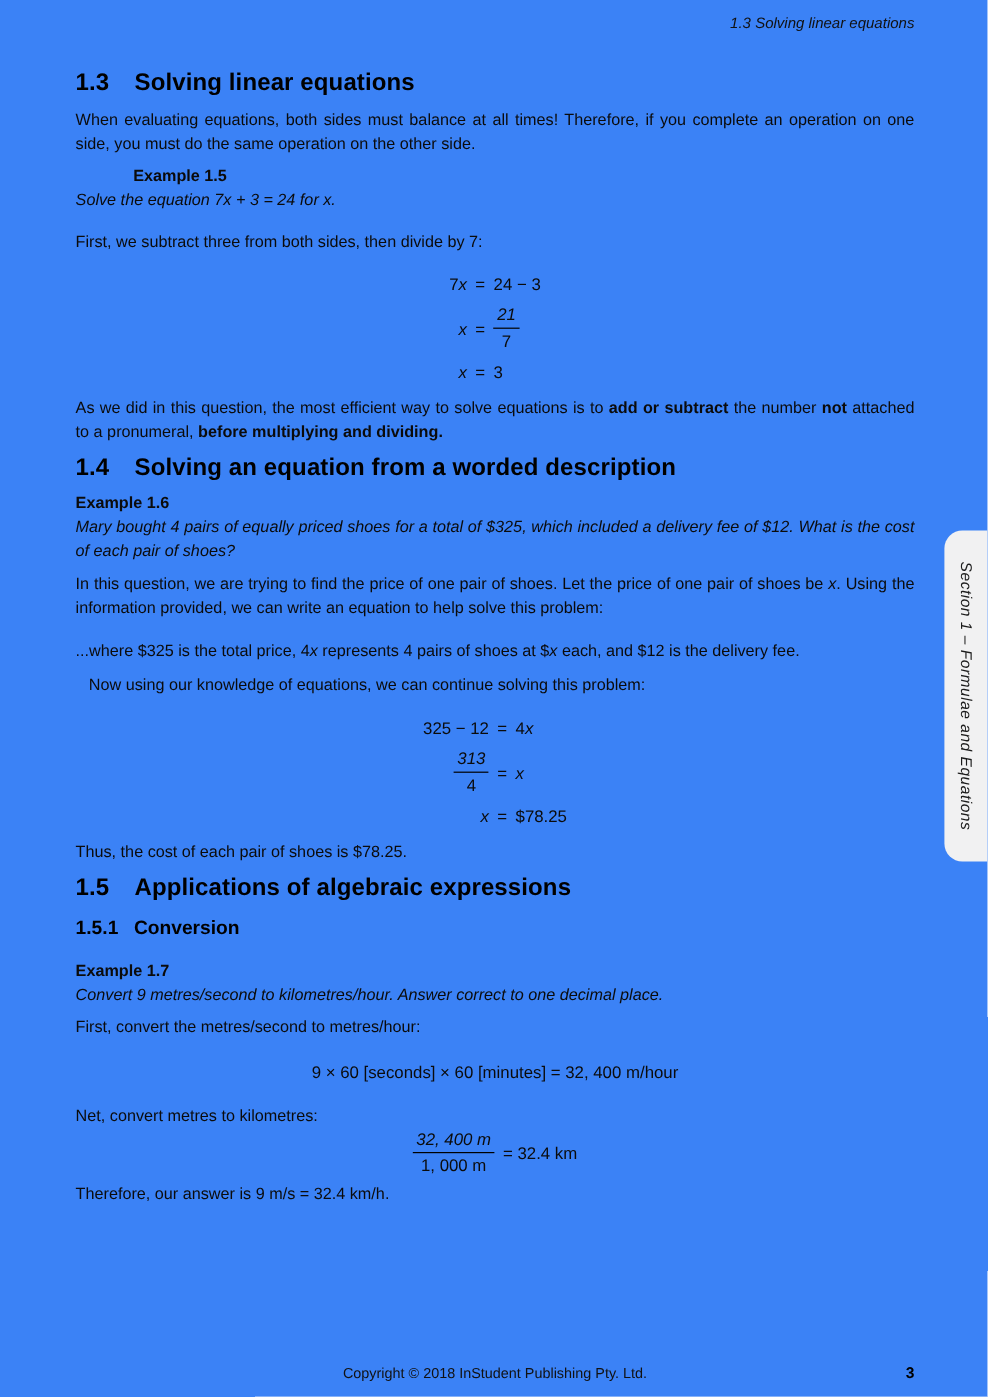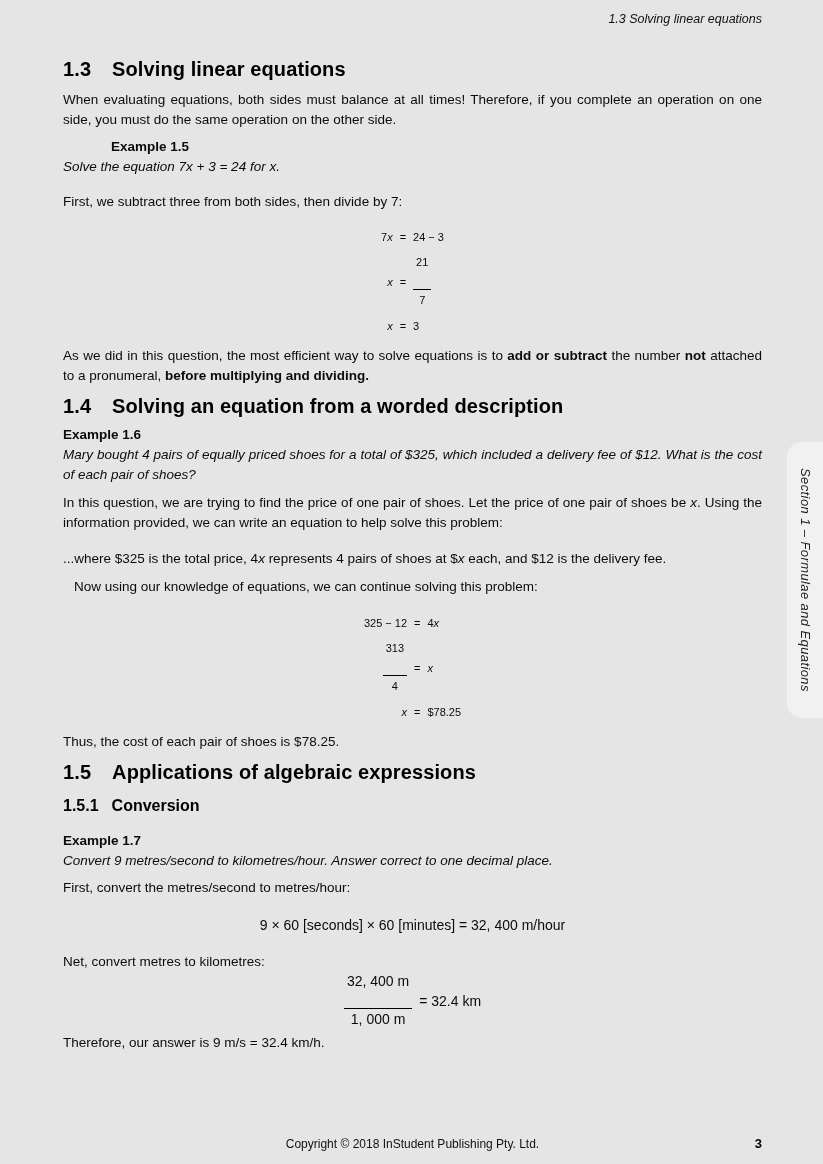--- a/index.html
+++ b/index.html
@@ -1,17 +1,17 @@
 <!DOCTYPE html>
 <html><head>
 <meta charset="utf-8">
 <style>
   html, body { margin:0; padding:0; background:#ffffff; }
   .page {
-    position:relative; width:823px; height:1164px; background:#e5e5e5;
+    position:relative; width:823px; height:1164px; background:#3b82f6;
     font-family:"Liberation Sans", sans-serif; color:#0b0b0b; overflow:hidden;
   }
   .content { position:absolute; left:63px; right:61px; top:0; }
   .running-header {
     padding-top:12px; text-align:right; font-style:italic;
     font-size:12.5px; line-height:15px; color:#111;
   }
   h1.sec {
     font-size:20px; line-height:24px; font-weight:700; margin:0; color:#000;
     letter-spacing:0.1px;
@@ -21,26 +21,26 @@
   h2.subsec .num { display:inline-block; margin-right:13px; }
   p { margin:0; font-size:13.5px; line-height:20px; text-align:justify; }
   .ex-label { font-weight:700; }
   .ex-prompt { font-style:italic; }
   .b { font-weight:700; }
   .var { font-style:italic; }
   .eq-center { text-align:center; font-size:14px; line-height:20px; }
   .mblock {
     display:grid; grid-template-columns:auto auto auto;
     justify-content:center; column-gap:7px; row-gap:7px;
-    align-items:center; font-size:11px; line-height:20px;
+    align-items:center; font-size:14px; line-height:20px;
   }
   .ml { justify-self:end; }
   .mr { justify-self:start; }
   .frac { display:inline-flex; flex-direction:column; align-items:center; vertical-align:middle; }
-  .frac .fnum { padding:0 3px 18px; border-bottom:1.5px solid #000; line-height:17px; }
+  .frac .fnum { padding:0 3px 2px; border-bottom:1.5px solid #000; line-height:17px;font-style:italic; }
   .frac .fden { padding:2px 3px 0; line-height:17px; }
   .frac-eq { display:flex; justify-content:center; align-items:center; font-size:14px; }
   .frac-eq .rhs { margin-left:7px; }
   .side-tab {
     position:absolute; top:442px; right:0; width:36px; height:276px;
     background:#f1f1f2; border-radius:15px 0 0 15px;
     display:flex; align-items:center; justify-content:center;
   }
   .side-tab .tab-text {
     writing-mode:vertical-rl; font-style:italic; font-size:13px;

